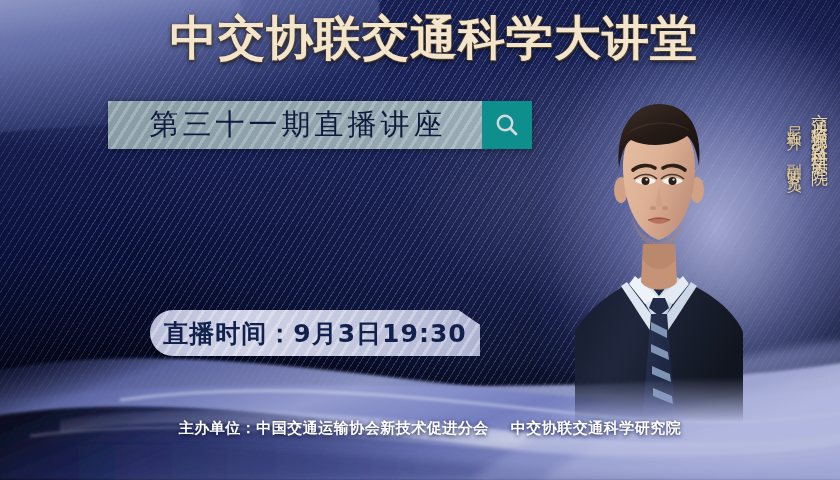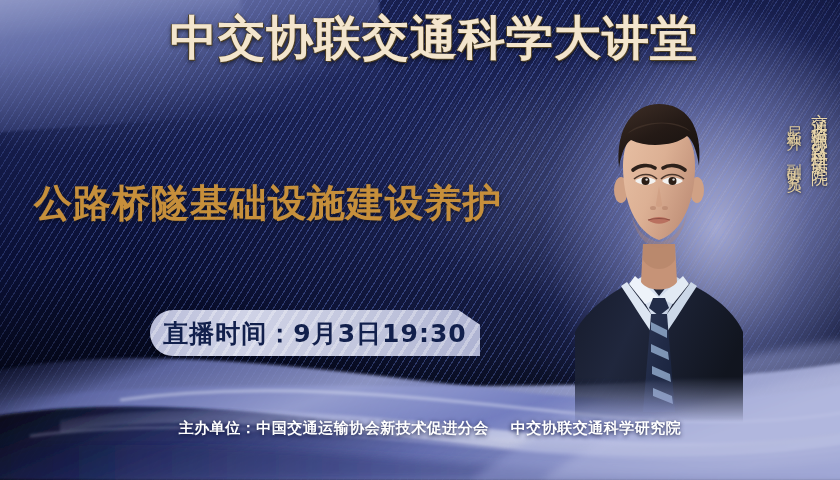--- a/index.html
+++ b/index.html
@@ -443,23 +443,33 @@
         <path d="M 77 138 C 83 134, 93 134, 99 138 C 93 143, 83 143, 77 138 Z" fill="#b9705f"></path>
         <path d="M 77 138 C 83 136, 93 136, 99 138" stroke="#8d4f42" stroke-width="1.2" fill="none"></path>
 
         <path d="M 60 132 C 66 150, 76 158, 88 160 C 100 158, 110 150, 116 132 C 112 152, 102 164, 88 166 C 74 164, 64 152, 60 132 Z" fill="#b8866d" opacity="0.35"></path>
       </g>
     </svg>
   </div>
 
   <div class="main-title">中交协联交通科学大讲堂</div>
 
+  <div class="subtitle-bar">
+    <div class="subtitle-fill">
+      <span class="subtitle-text">第三十一期直播讲座</span>
+    </div>
+    <div class="search-box">
+      <svg width="26" height="26" viewBox="0 0 26 26">
+        <circle cx="11" cy="11" r="7.2" stroke="#d5d9dc" stroke-width="2.4" fill="none"></circle>
+        <line x1="16.2" y1="16.2" x2="22" y2="22" stroke="#d5d9dc" stroke-width="2.8" stroke-linecap="round"></line>
+      </svg>
+    </div>
+  </div>
 
   <div class="topic">
-    <span class="topic-line">公路桥隧基础设施建设养护</span>
   </div>
 
   <div class="time-pill">
     <span class="time-text">直播时间：9月3日19:30</span>
   </div>
 
   <div class="vtext-wrap">
     <div class="vtext vtext-name">尼颖升 副研究员</div>
     <div class="vtext vtext-org">交通运输部公路科学研究院</div>
   </div>

